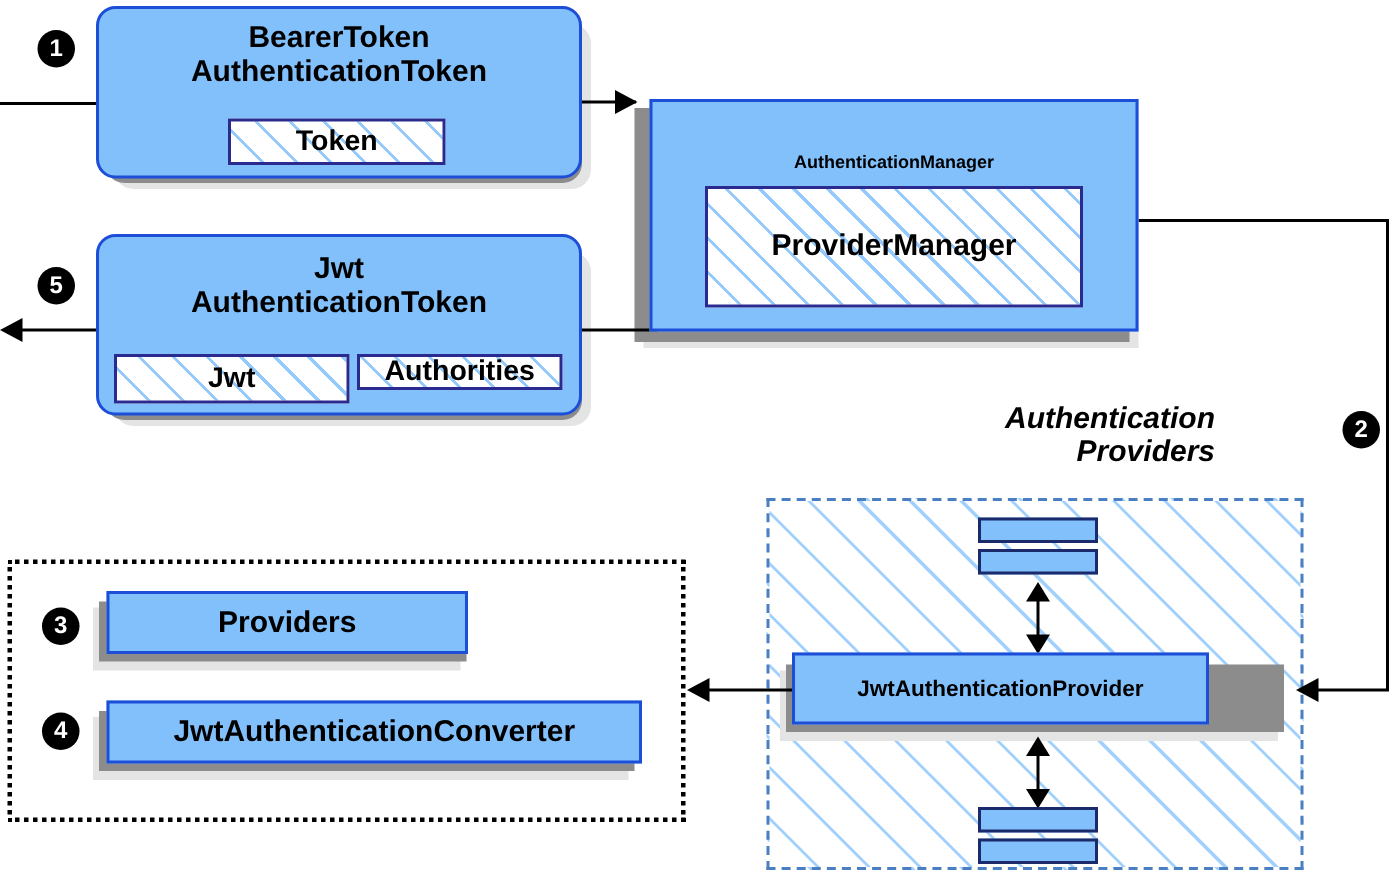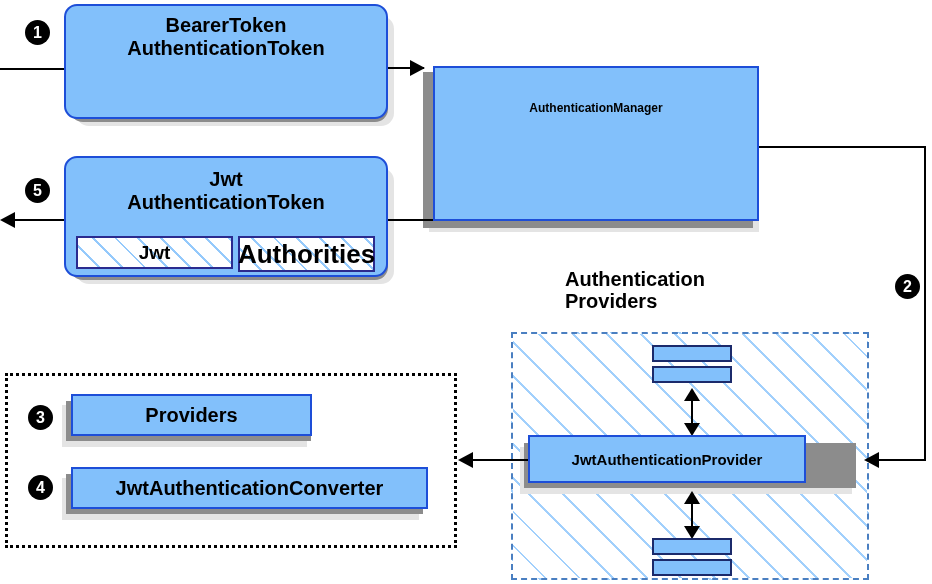--- a/index.html
+++ b/index.html
@@ -148,53 +148,56 @@
     font-size: 16px;
     font-weight: bold;
     line-height: 25px;
     text-align: center;
     z-index: 8;
   }
 
   
   .caption {
     position: absolute;
-    text-align: left;
+    text-align: right;
     font-weight: bold;
     color: #000;
     line-height: 1.12;
     z-index: 5;
+    font-style: italic;
   }
 </style>
 </head>
 <body>
 
 <div id="stage">
 
   <div class="line h" style="left:0px; top:68px; width:66px;"></div>
 
   <div class="step" style="left:25px; top:20px;">1</div>
 
   <div class="shadow-l rounded" style="left:76px; top:16px; width:318px; height:110px;"></div>
   <div class="shadow-d rounded" style="left:70px; top:12px; width:318px; height:110px;"></div>
   <div class="node rounded" style="left:64px; top:4px; width:324px; height:115px;">
     <div class="node-title" style="top:8px; font-size:20px;">
       <div>BearerToken</div>
       <div>AuthenticationToken</div>
     </div>
   </div>
+  <div class="hatch-box" style="left:152px; top:79px; width:145px; height:31px; font-size:19px;">Token</div>
 
   <div class="line h" style="left:388px; top:67px; width:36px;"></div>
   <div class="arrow right" style="left:410px; top:60px;"></div>
 
   <div class="shadow-l" style="left:429px; top:76px; width:330px; height:156px;"></div>
   <div class="shadow-d" style="left:423px; top:72px; width:330px; height:156px;"></div>
   <div class="node" style="left:433px; top:66px; width:326px; height:155px;">
     <div class="node-title" style="top:34px; font-size:12px;">AuthenticationManager</div>
   </div>
+  <div class="hatch-box" style="left:470px; top:124px; width:252px; height:81px; font-size:20px;">ProviderManager</div>
 
   <div class="line h" style="left:759px; top:146px; width:167px;"></div>
   <div class="line v" style="left:924px; top:146px; height:314px;"></div>
   <div class="line h" style="left:874px; top:459px; width:52px;"></div>
   <div class="arrow left" style="left:864px; top:452px;"></div>
 
   <div class="step" style="left:895px; top:274px;">2</div>
 
   <div class="line h" style="left:12px; top:219px; width:426px;"></div>
   <div class="arrow left" style="left:0px; top:212px;"></div>
@@ -203,21 +206,21 @@
 
   <div class="shadow-l rounded" style="left:76px; top:168px; width:318px; height:116px;"></div>
   <div class="shadow-d rounded" style="left:70px; top:164px; width:318px; height:116px;"></div>
   <div class="node rounded" style="left:64px; top:156px; width:324px; height:121px;">
     <div class="node-title" style="top:10px; font-size:20px;">
       <div>Jwt</div>
       <div>AuthenticationToken</div>
     </div>
   </div>
   <div class="hatch-box" style="left:76px; top:236px; width:157px; height:33px; font-size:19px;">Jwt</div>
-  <div class="hatch-box" style="left:238px; top:236px; width:137px; height:36px; font-size:26px;">Authorities</div>
+  <div class="hatch-box" style="left:238px; top:236px; width:137px; height:24px; font-size:19px;">Authorities</div>
 
   <div class="caption" style="left:565px; top:268px; width:245px; font-size:20px;">
     <div>Authentication</div>
     <div>Providers</div>
   </div>
 
   <div class="dashed-blue" style="left:511px; top:332px; width:358px; height:248px;"></div>
 
   <div class="bar" style="left:652px; top:345px; width:80px; height:17px;"></div>
   <div class="bar" style="left:652px; top:366px; width:80px; height:17px;"></div>

